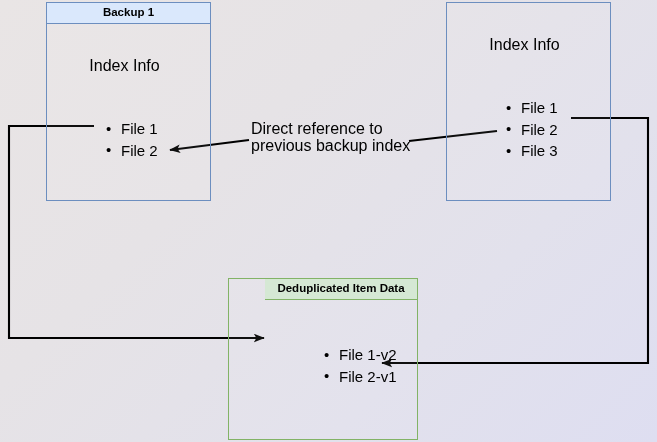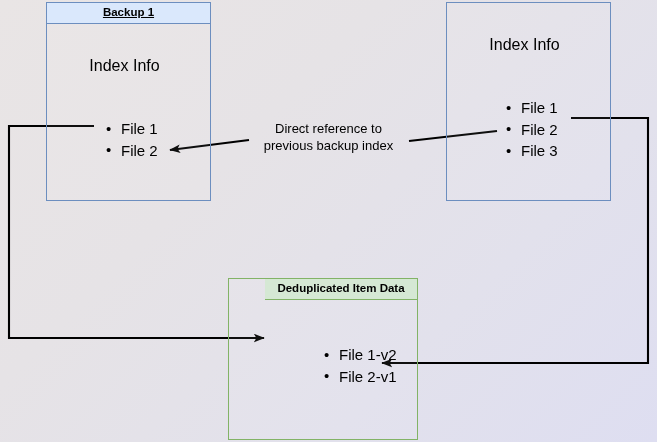--- a/index.html
+++ b/index.html
@@ -77,30 +77,30 @@
     position: relative;
     padding-left: 15px;
   }
   .bullet-list li::before {
     content: "\2022";
     position: absolute;
     left: 0;
     top: -0.5px;
     font-size: 15px;
   }
-  #backup1 { left: 46px;  top: 2px;  width: 165px; height: 199px; text-decoration: underline; }
+  #backup1 { left: 46px;  top: 2px;  width: 165px; height: 199px; }
   #backup2 { left: 446px; top: 2px;  width: 165px; height: 199px; }
   #dedup   { left: 228px; top: 278px; width: 190px; height: 162px; padding-left: 36px; }
   #backup1-files { left: 47px; top: 82px; }
   #backup2-files { left: 47px; top: 82px; }
   #dedup-files   { left: 47px; top: 32px; }
   .edge-label {
     position: absolute;
-    text-align: center;
-    font-size: 13px;
+    text-align: left;
+    font-size: 16px;
     line-height: 16.5px;
     color: #000000;
     white-space: nowrap;
   }
   #label-direct-reference {
     left: 251px;
     top: 121px;
     width: 155px;
   }
 </style>

